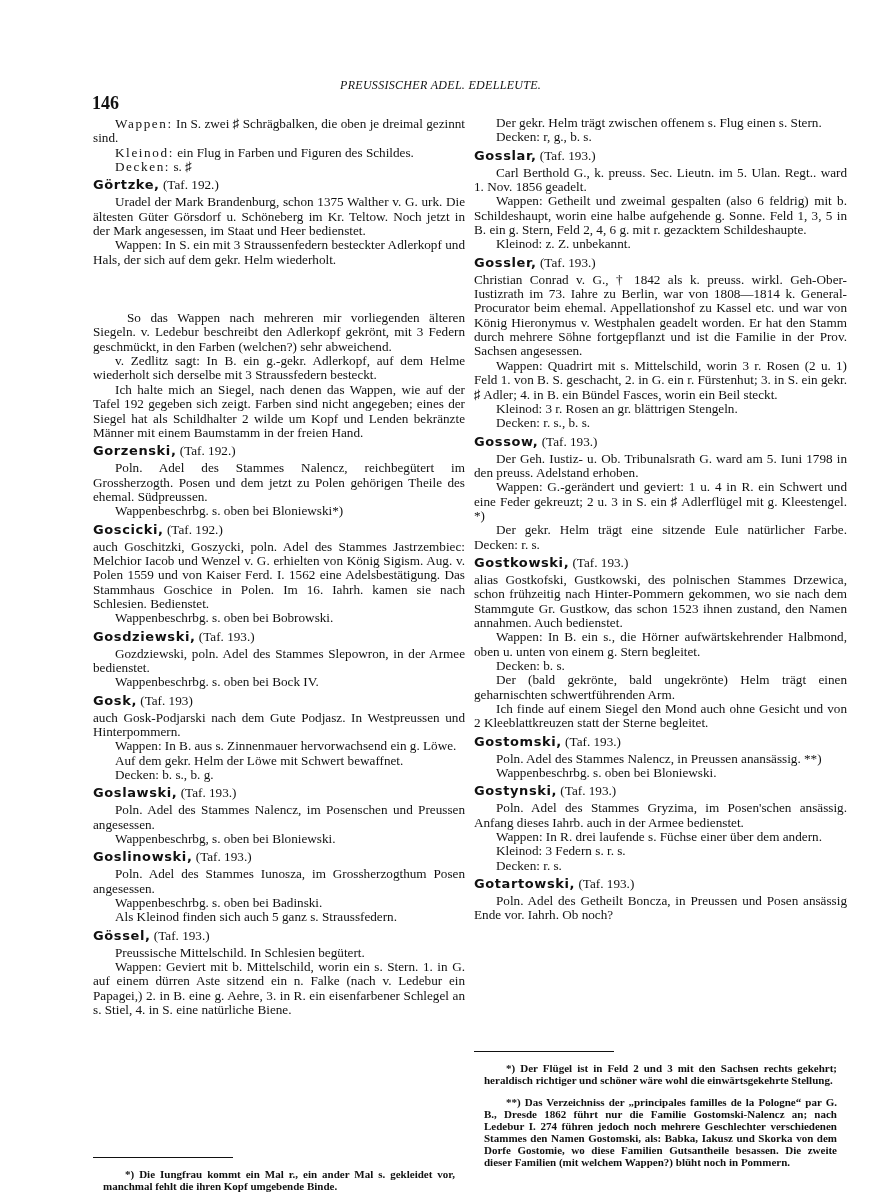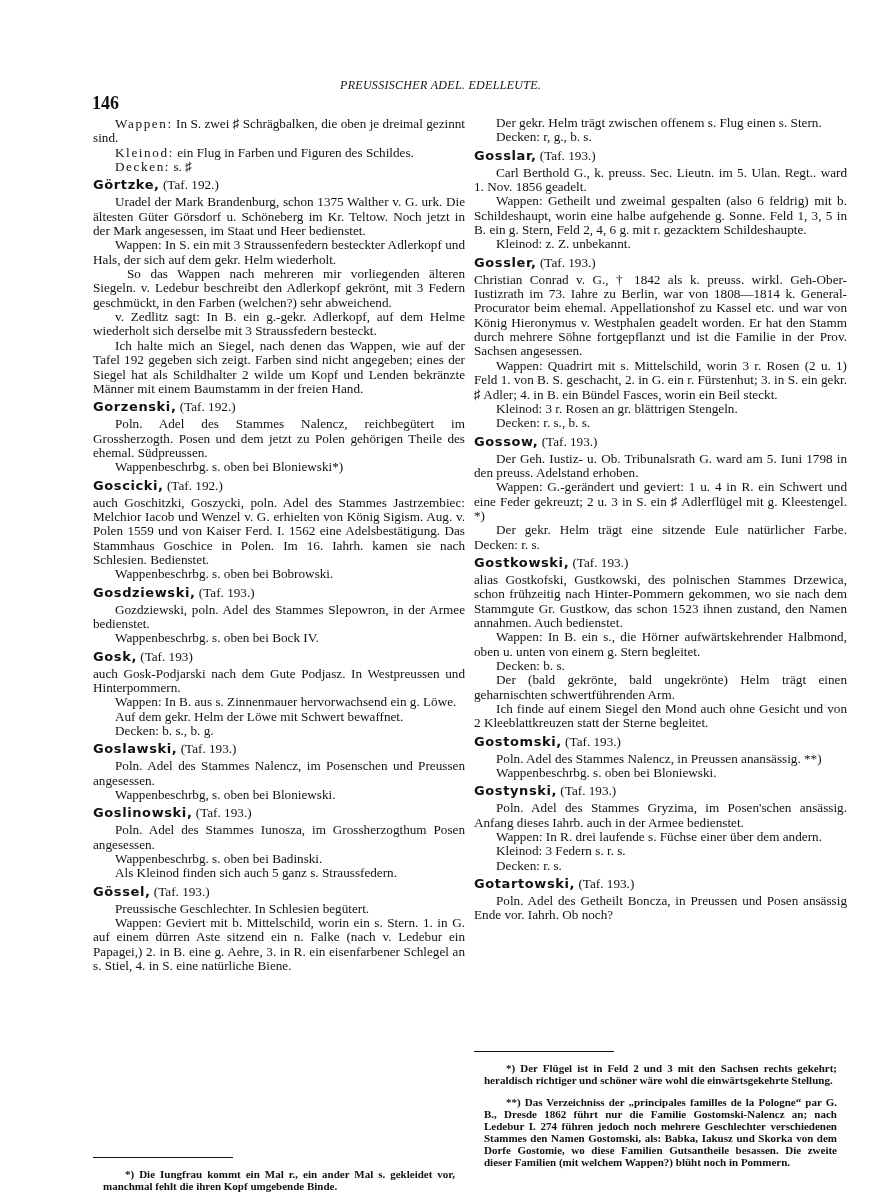--- a/index.html
+++ b/index.html
@@ -4,21 +4,21 @@
 <style>
   html, body { margin:0; padding:0; background:#ffffff; }
   body { width:875px; height:1195px; position:relative; overflow:hidden; color:#111; font-family:"Liberation Serif", "DejaVu Serif", serif; }
   .page-number { position:absolute; left:92px; top:93px; font-size:18px; font-weight:bold; }
   .running-head { position:absolute; left:340px; top:78px; font-size:12px; letter-spacing:0.3px;font-style:italic; }
   .col { position:absolute; top:117px; width:372px; font-size:13.2px; line-height:14.35px; text-align:justify; }
   .col-left { left:93px; }
   .col-right { left:474px; top:116px; width:373px; }
   .col p { margin:0; }
   .col p.ind { text-indent:22px; }
-  .col p.ind2 { text-indent:34px; }
+  .col p.ind2 { text-indent:34px;margin-top:44px; }
   .heading { text-align:left; margin:3px 0 2px 0; line-height:16px; }
   .heading .name { font-family:"DejaVu Sans", sans-serif; font-weight:bold; font-size:13px; letter-spacing:0.6px; }
   .heading .taf { font-size:13.2px; }
   .sp { letter-spacing:1.6px; }
   .fn-rule { width:140px; border-top:1px solid #111; margin:8px 0 4px 0; }
   .footnote { font-size:11px; line-height:12px; font-weight:bold; text-align:justify; }
   .footnote p { margin:10px; text-indent:22px; }
   .left-foot { position:absolute; left:93px; top:1149px; width:372px; }
   .right-foot { position:absolute; left:474px; top:1043px; width:373px; }
 </style>
@@ -61,21 +61,21 @@
   <div class="heading"><span class="name">Goslawski,</span> <span class="taf">(Taf. 193.)</span></div>
   <p class="ind">Poln. Adel des Stammes Nalencz, im Posenschen und Preussen angesessen.</p>
   <p class="ind">Wappenbeschrbg, s. oben bei Bloniewski.</p>
 
   <div class="heading"><span class="name">Goslinowski,</span> <span class="taf">(Taf. 193.)</span></div>
   <p class="ind">Poln. Adel des Stammes Iunosza, im Grossherzogthum Posen angesessen.</p>
   <p class="ind">Wappenbeschrbg. s. oben bei Badinski.</p>
   <p class="ind">Als Kleinod finden sich auch 5 ganz s. Straussfedern.</p>
 
   <div class="heading"><span class="name">Gössel,</span> <span class="taf">(Taf. 193.)</span></div>
-  <p class="ind">Preussische Geschlechter. In Schlesien begütert.</p>
+  <p class="ind">Preussische Mittelschild. In Schlesien begütert.</p>
   <p class="ind">Wappen: Geviert mit b. Mittelschild, worin ein s. Stern. 1. in G. auf einem dürren Aste sitzend ein n. Falke (nach v. Ledebur ein Papagei,) 2. in B. eine g. Aehre, 3. in R. ein eisenfarbener Schlegel an s. Stiel, 4. in S. eine natürliche Biene.</p>
 </div>
 
 <div class="left-foot footnote">
   <div class="fn-rule"></div>
   <p>*) Die Iungfrau kommt ein Mal r., ein ander Mal s. gekleidet vor, manchmal fehlt die ihren Kopf umgebende Binde.</p>
 </div>
 
 <div class="col col-right">
   <p class="ind">Der gekr. Helm trägt zwischen offenem s. Flug einen s. Stern.</p>

